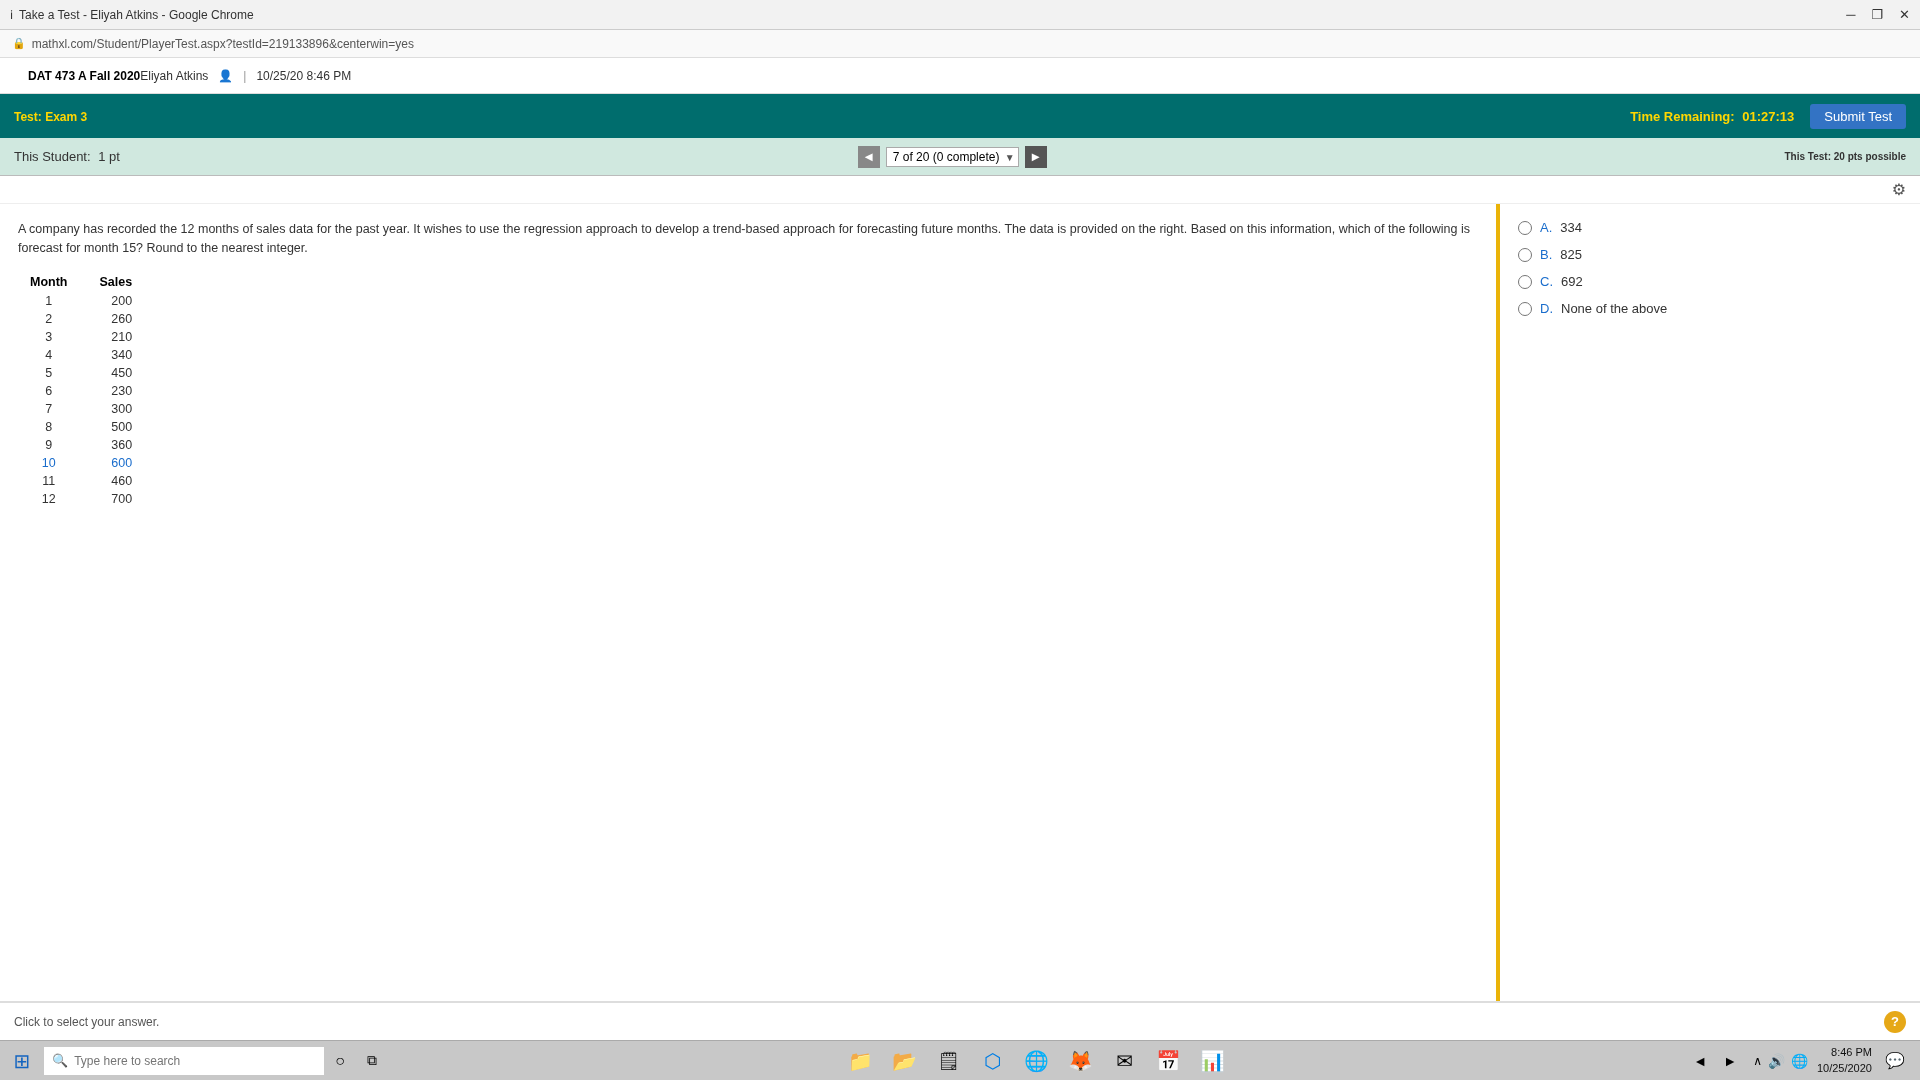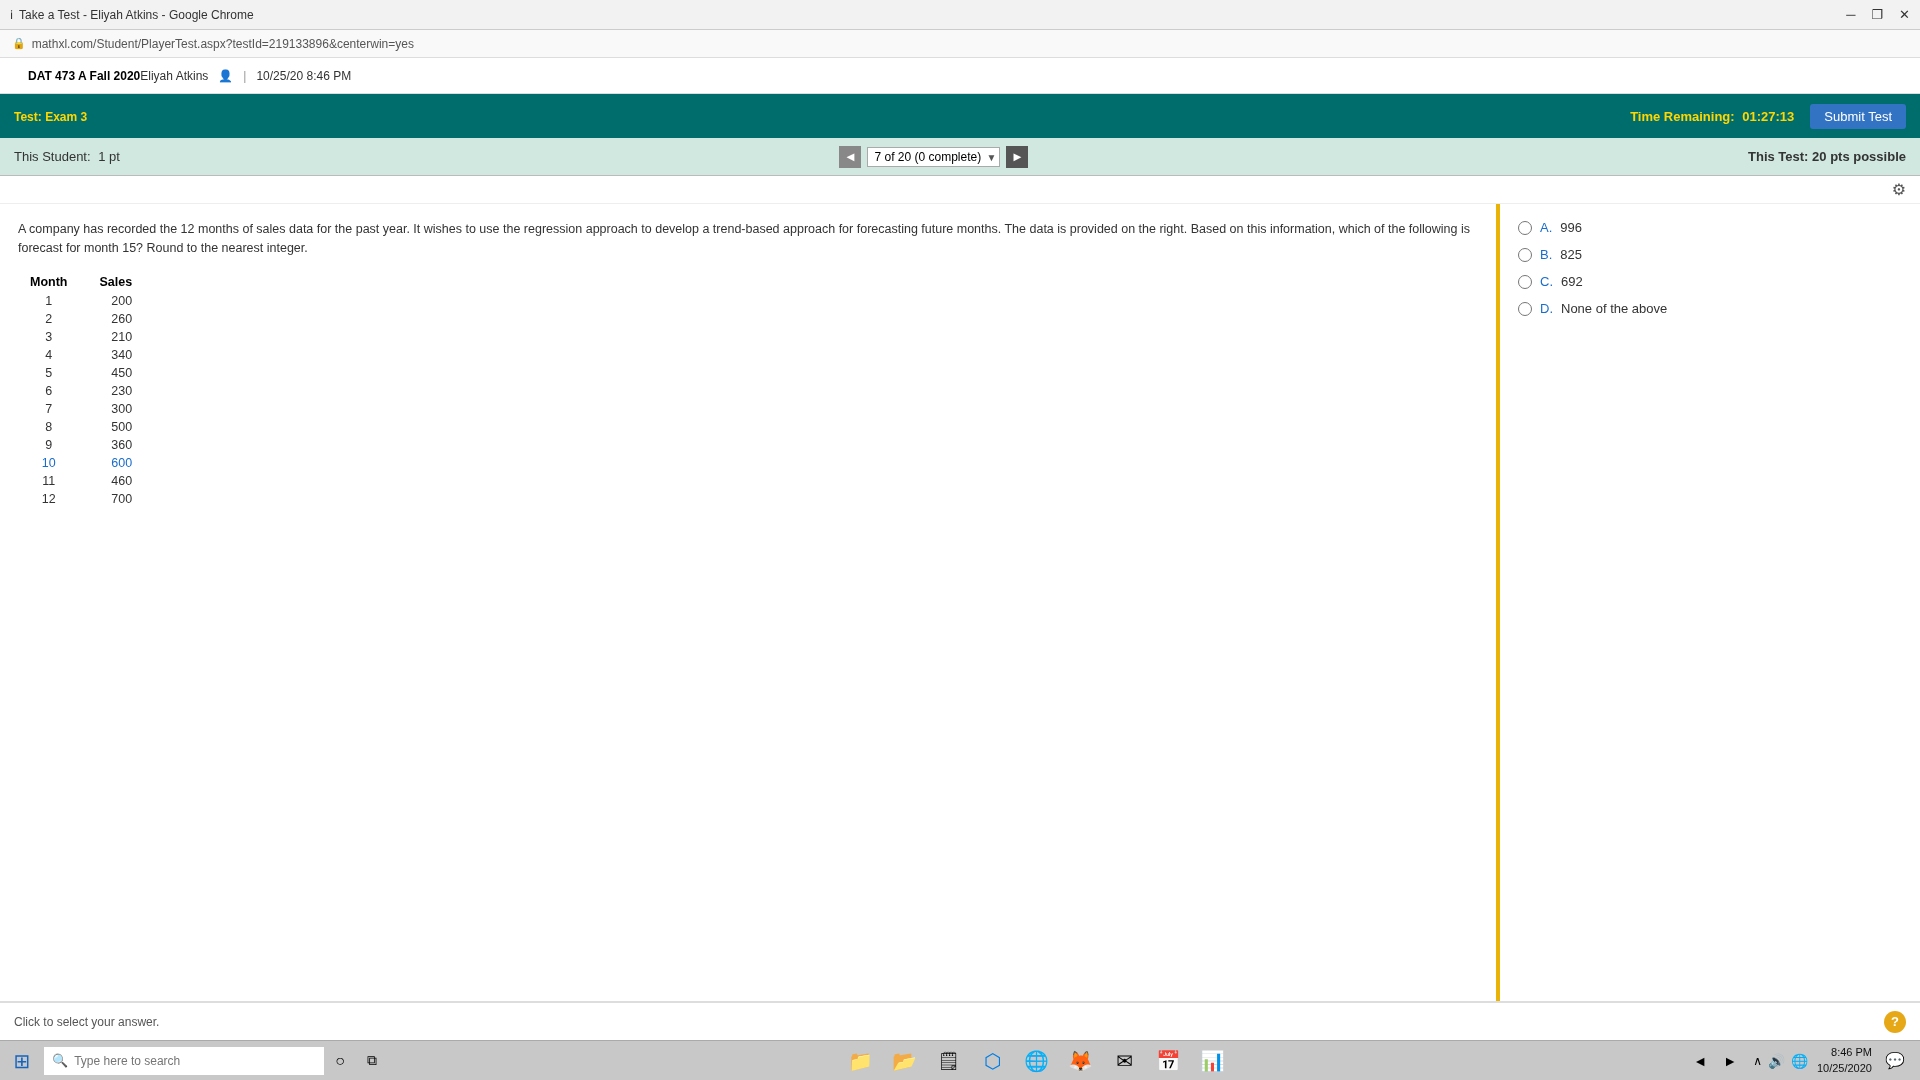--- a/index.html
+++ b/index.html
@@ -101,21 +101,21 @@
     .dropdown-wrapper::after {
       content: '▼';
       position: absolute;
       right: 4px;
       top: 50%;
       transform: translateY(-50%);
       font-size: 10px;
       pointer-events: none;
       color: #555;
     }
-    .question-nav-bar-right { font-size: 13px; color: #333; font-weight: bold; }
+    .question-nav-bar-right { font-size: 10px; color: #333; font-weight: bold; }
 
     
     .settings-bar {
       background: #fff;
       height: 28px;
       display: flex;
       align-items: center;
       justify-content: flex-end;
       padding: 0 14px;
       border-bottom: 1px solid #eee;
@@ -389,21 +389,21 @@
           </tr>
         </tbody>
     </table>
   </div>
 
   <div class="answers-panel">
     <div id="answer-choices">
         <div class="answer-choice">
           <input type="radio" name="answer" style="">
           <span class="answer-letter">A.</span>
-          <span class="answer-value">996</span>
+          <span class="answer-value">334</span>
         </div>
         <div class="answer-choice">
           <input type="radio" name="answer" style="">
           <span class="answer-letter">B.</span>
           <span class="answer-value">825</span>
         </div>
         <div class="answer-choice">
           <input type="radio" name="answer" style="">
           <span class="answer-letter">C.</span>
           <span class="answer-value">692</span>

